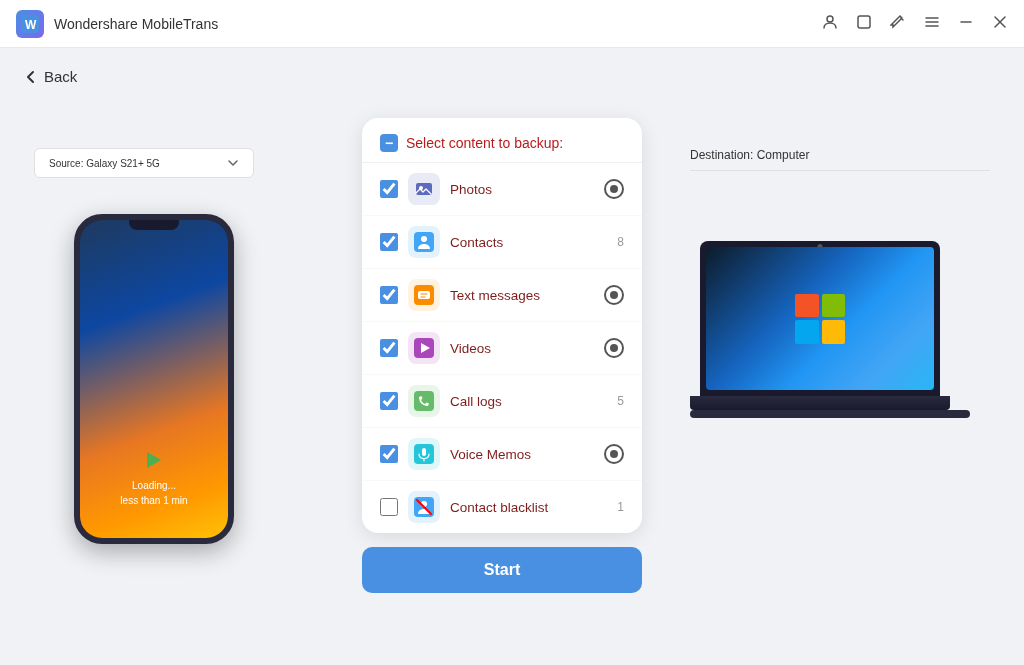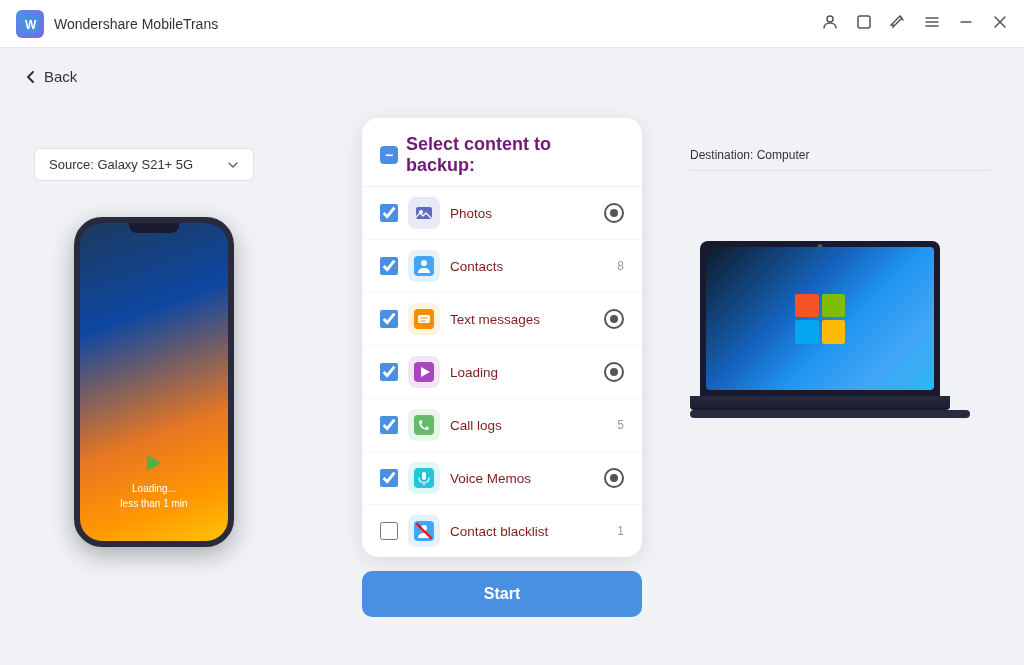--- a/index.html
+++ b/index.html
@@ -87,21 +87,21 @@
     .source-selector {
       display: flex;
       align-items: center;
       justify-content: space-between;
       background: white;
       border: 1px solid #e0e0e0;
       border-radius: 6px;
       padding: 8px 14px;
       width: 220px;
       cursor: pointer;
-      font-size: 13px;
+      font-size: 10px;
       color: #333;
     }
     .phone-container {
       margin-top: 20px;
       position: relative;
       width: 200px;
       height: 370px;
     }
     .phone-body {
       width: 160px;
@@ -183,23 +183,23 @@
       border-radius: 4px;
       display: flex;
       align-items: center;
       justify-content: center;
       color: white;
       font-size: 14px;
       font-weight: bold;
       flex-shrink: 0;
     }
     .card-header-text {
-      font-size: 18px;
-      color: #701a75;
-      font-weight: 700;
+      font-size: 14px;
+      color: #b91c1c;
+      font-weight: 400;
     }
 
     .scroll-area {
       max-height: 370px;
       overflow-y: auto;
       position: relative;
     }
     .scroll-area::-webkit-scrollbar {
       width: 4px;
     }
@@ -491,21 +491,21 @@
         </div>
 
         <div class="item-row">
           <input type="checkbox" class="item-checkbox checkbox-checked" checked="" style="">
           <div class="item-icon" style="background: #f3e5f5;">
             <svg width="20" height="20" viewBox="0 0 20 20" fill="none">
                 <rect width="20" height="20" rx="4" fill="#ab47bc"></rect>
                 <polygon points="7,5 16,10 7,15" fill="white"></polygon>
               </svg>
           </div>
-          <span class="item-label">Loading</span>
+          <span class="item-label">Videos</span>
           <div class="item-dot"></div>
         </div>
 
         <div class="item-row">
           <input type="checkbox" class="item-checkbox checkbox-checked" checked="" style="">
           <div class="item-icon" style="background: #e8f5e9;">
             <svg width="20" height="20" viewBox="0 0 20 20" fill="none">
                 <rect width="20" height="20" rx="4" fill="#66bb6a"></rect>
                 <path d="M5 6c0 5.5 3.5 9 9 9l1-2.5-2.5-1L11 13c-1.5-0.5-3.5-2.5-4-4l1.5-1.5L7.5 5 5 6z" fill="white"></path>
               </svg>

